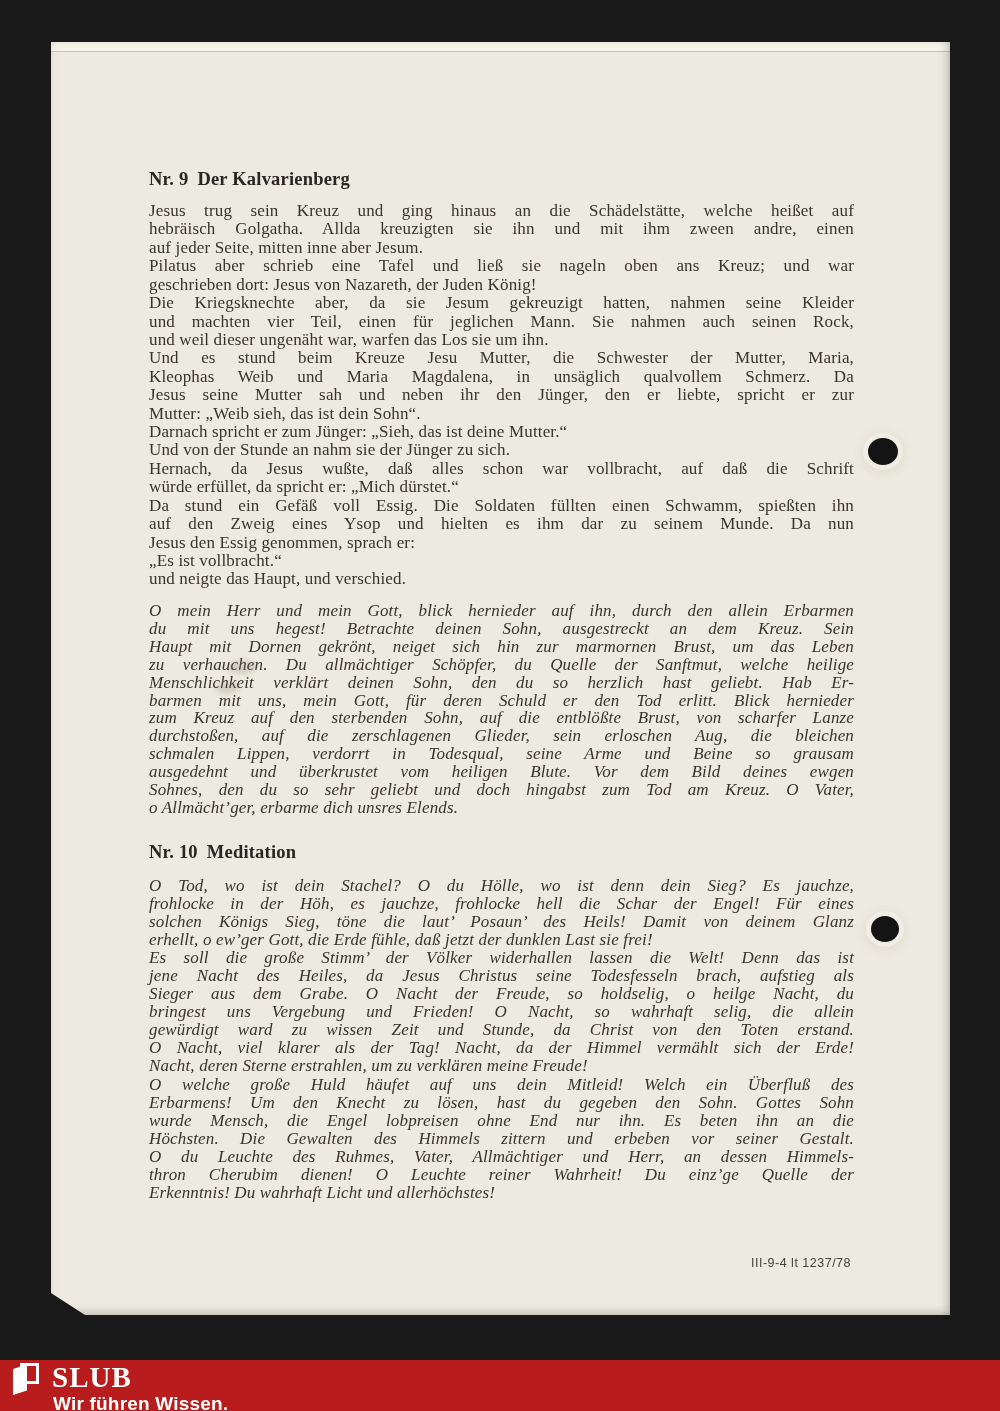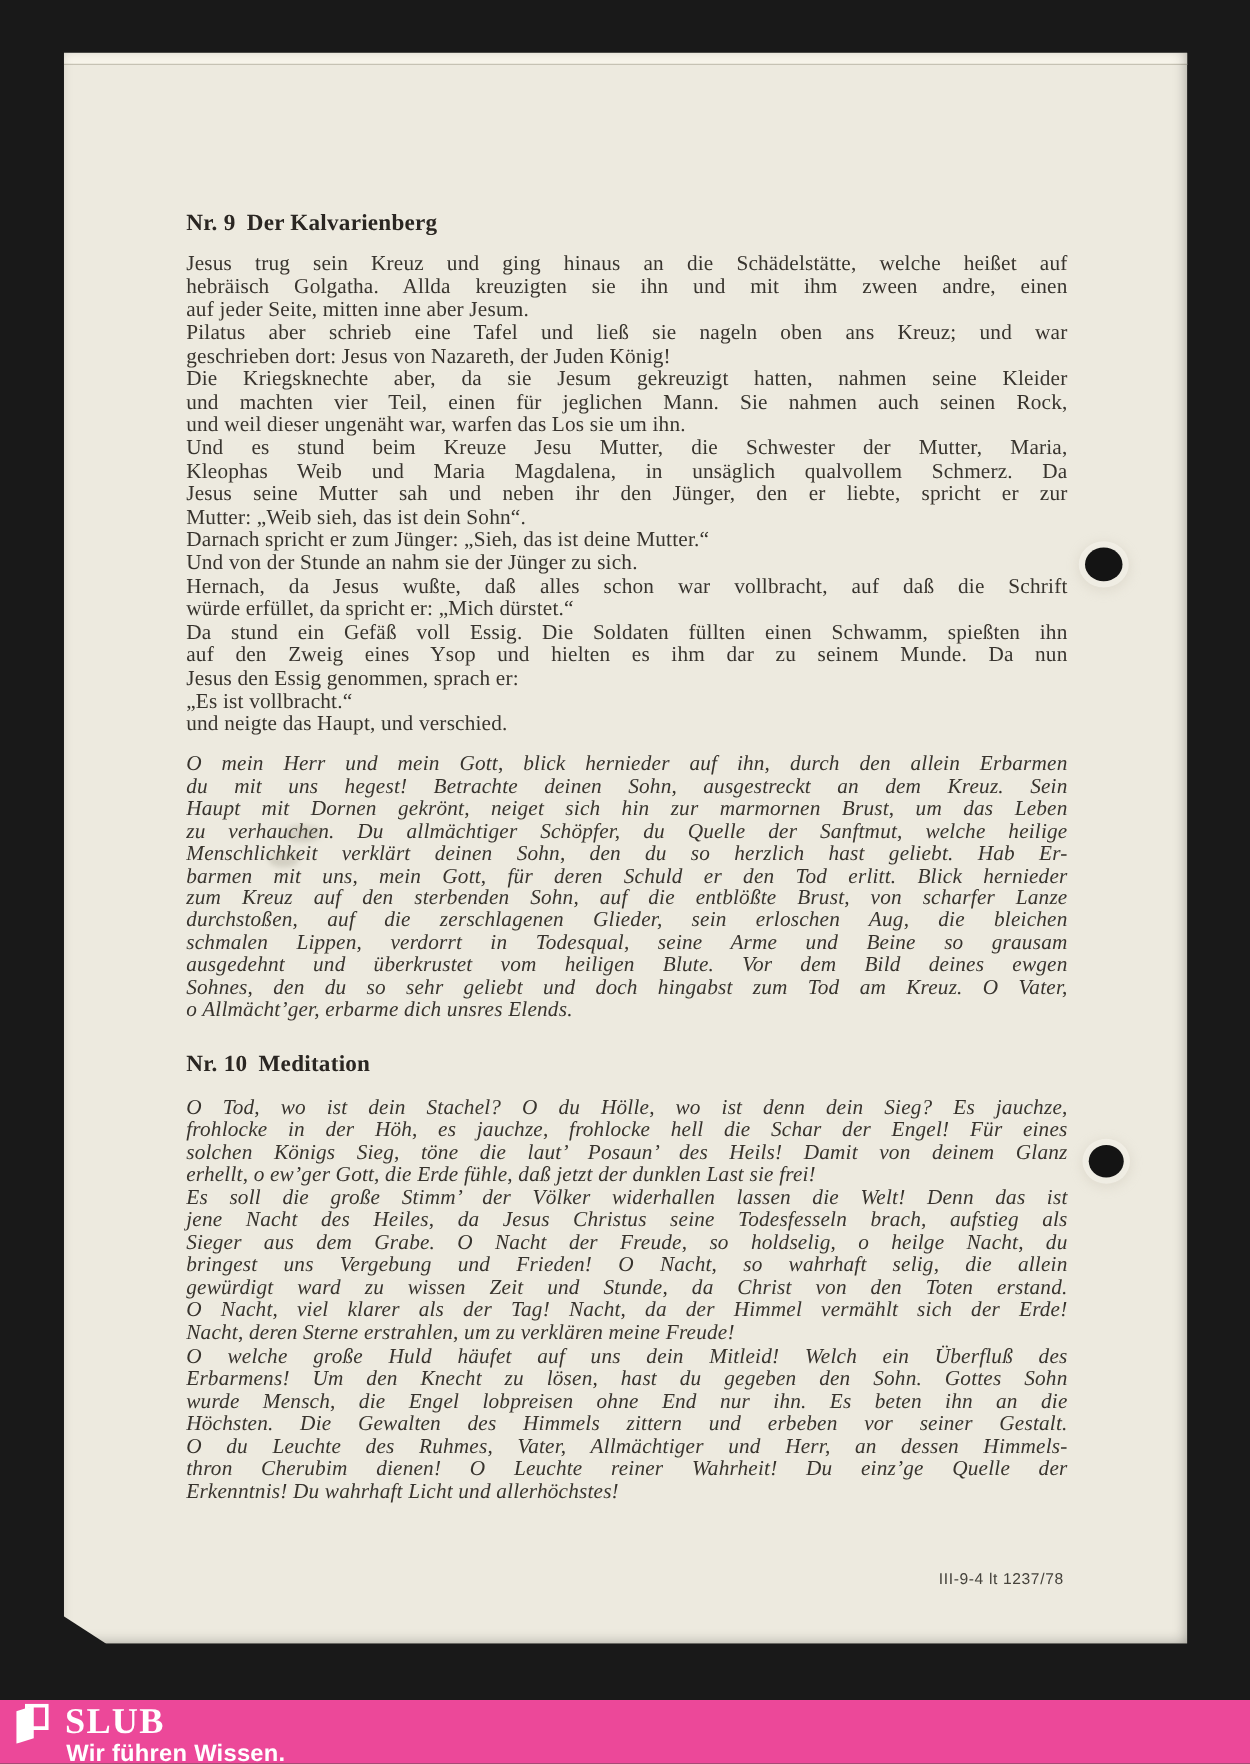--- a/index.html
+++ b/index.html
@@ -53,21 +53,21 @@
   .hole2{left:820px;top:874px;width:28px;height:26px;}
   .smudge{
     position:absolute;border-radius:50%;
     background:rgba(125,118,100,.22);filter:blur(2px);
   }
   .s1{left:176px;top:618px;width:30px;height:14px;}
   .s2{left:164px;top:640px;width:24px;height:12px;}
   
   .footer{
     position:absolute;left:0;right:0;top:1360px;height:51px;
-    background:#ec4899;
+    background:#b91c1c;
   }
   .slub{position:absolute;left:0;top:0;width:340px;height:51px;}
   .slub-icon{position:absolute;left:13px;top:3px;}
   .slub-word{
     position:absolute;left:52px;top:1px;
     font-family:"Liberation Serif",serif;font-weight:bold;font-size:29px;
     color:#ffffff;letter-spacing:1px;
   }
   .slub-tag{
     position:absolute;left:53px;top:33px;

